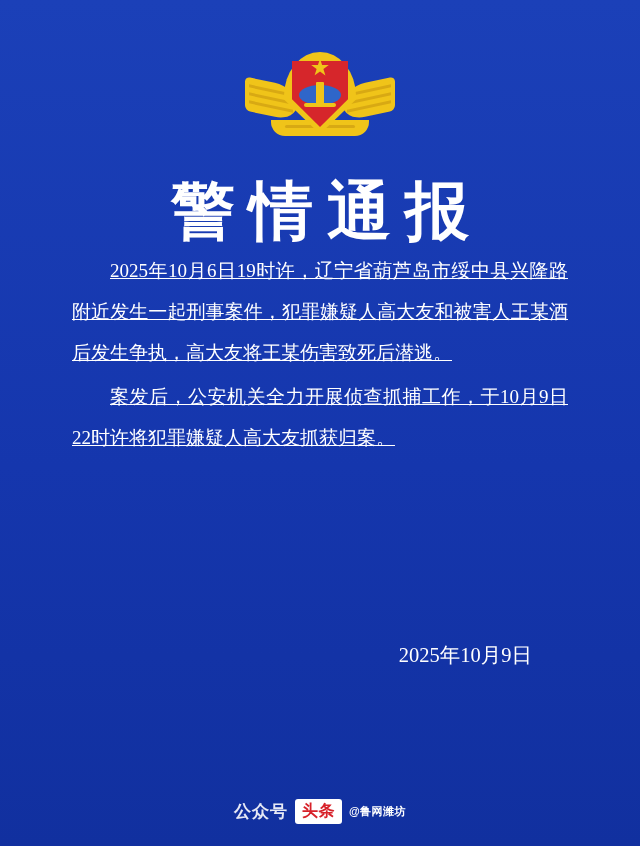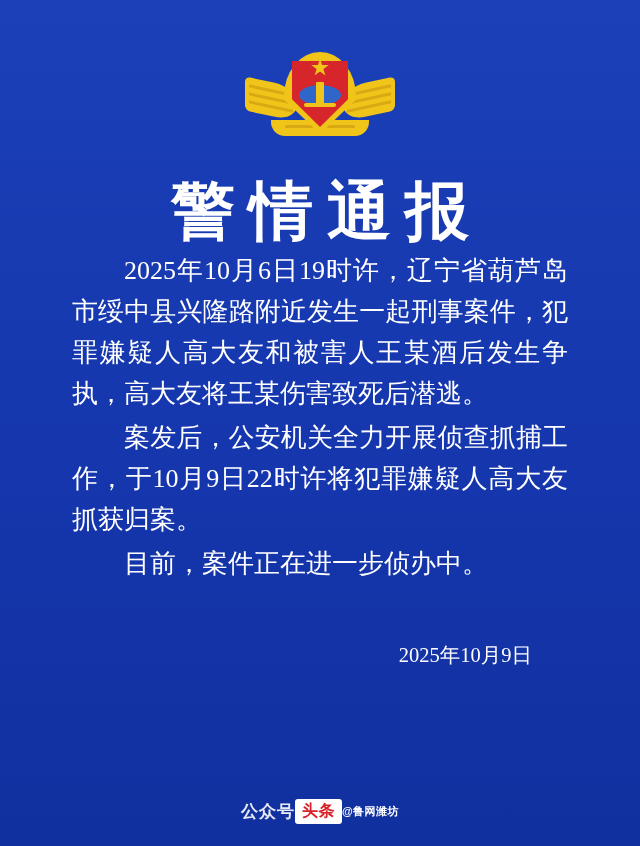--- a/index.html
+++ b/index.html
@@ -154,24 +154,25 @@
     font-family: "Liberation Serif", "DejaVu Serif", serif;
   }
 
   
   .body-text {
     position: absolute;
     top: 250px;
     left: 72px;
     right: 72px;
     color: #ffffff;
-    font-size: 26px;
+    font-size: 19px;
     line-height: 41px;
     text-align: justify;
     text-justify: inter-ideograph;
+    text-decoration: underline;
   }
   .body-text p {
     margin: 0 0 3px 0;
     text-indent: 2em;
   }
 
   
   .signature {
     position: absolute;
     right: 108px;
@@ -183,20 +184,21 @@
   }
 
   
   .footer {
     position: absolute;
     left: 0; right: 0;
     bottom: 22px;
     display: flex;
     align-items: center;
     justify-content: center;
+    gap: 7px;
     font-family: "Liberation Sans", sans-serif;
   }
   .footer .gzh {
     color: #e7e9f5;
     font-size: 17px;
     font-weight: bold;
     letter-spacing: 1px;
   }
   .footer .toutiao {
     display: inline-flex;
@@ -234,21 +236,20 @@
         <div class="pillar"></div>
       </div>
     </div>
   </div>
 
   <div class="title">警情通报</div>
 
   <div class="body-text">
     <p>2025年10月6日19时许，辽宁省葫芦岛市绥中县兴隆路附近发生一起刑事案件，犯罪嫌疑人高大友和被害人王某酒后发生争执，高大友将王某伤害致死后潜逃。</p>
     <p>案发后，公安机关全力开展侦查抓捕工作，于10月9日22时许将犯罪嫌疑人高大友抓获归案。</p>
-    <p>目前，案件正在进一步侦办中。</p>
   </div>
 
   <div class="signature">
     <div>2025年10月9日</div>
   </div>
 
   <div class="footer">
     <span class="gzh">公众号</span>
     <span class="toutiao">头条</span>
     <span class="at">@鲁网潍坊</span>

